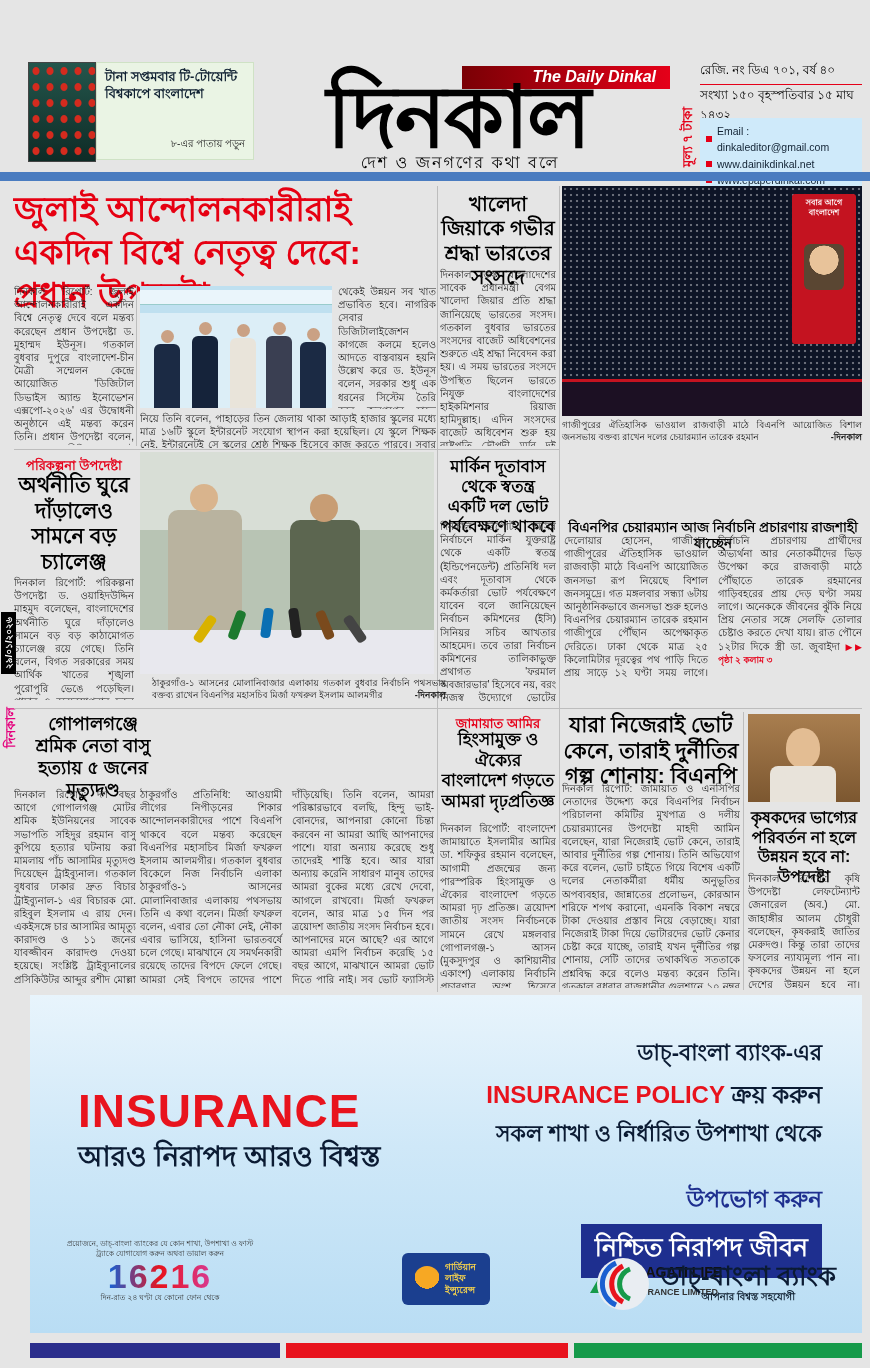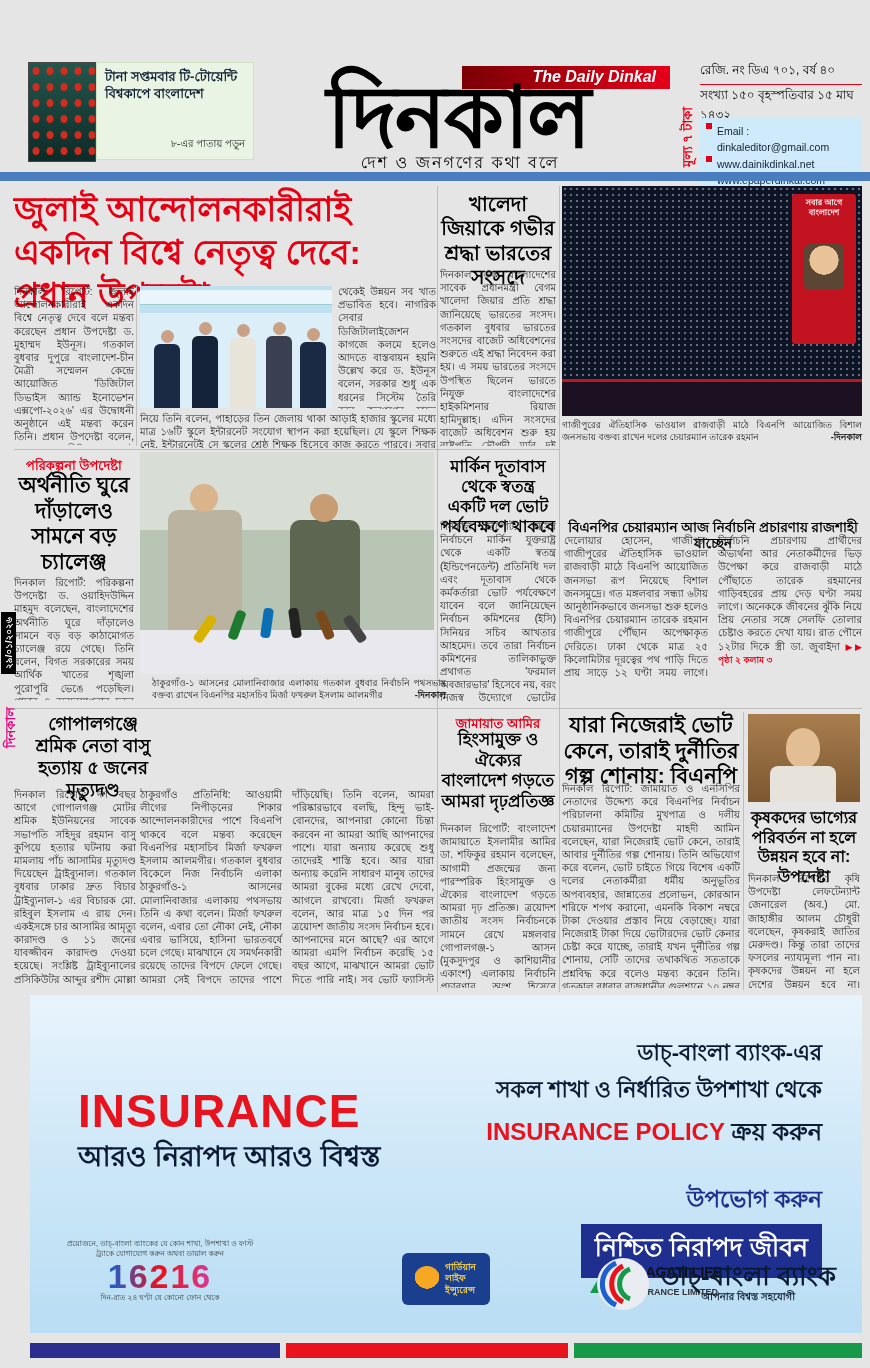--- a/index.html
+++ b/index.html
@@ -23,21 +23,21 @@
              padding:6px 8px;display:flex;flex-direction:column;justify-content:space-between;}
   .promo-title{font-weight:bold;font-size:13px;line-height:1.3;color:#123;}
   .promo-note{font-size:10px;text-align:right;color:#222;}
   .logo-bn{font-size:86px;font-weight:900;letter-spacing:-2px;color:#000;line-height:1;}
   .eng-banner{background:linear-gradient(90deg,#7a0005,#e50019);color:#fff;font-weight:bold;
               font-style:italic;font-size:16px;padding:2px 14px 3px;text-align:right;}
   .tagline{font-size:16px;color:#000;text-align:center;letter-spacing:2px;}
   .price-vert{writing-mode:vertical-rl;transform:rotate(180deg);color:#e50019;font-weight:bold;font-size:13px;}
   .regline{font-size:12px;color:#000;border-bottom:1px solid #e50019;padding:1px 0 3px;}
   .contactbox{background:#cfeafa;padding:5px 6px;}
-  .contactrow{display:flex;align-items:flex-start;font-size:10.5px;color:#043;line-height:1.55;color:#123;}
+  .contactrow{display:flex;align-items:center;font-size:10.5px;color:#043;line-height:1.55;color:#123;}
   .sq{width:6px;height:6px;background:#e50019;margin-right:5px;flex:0 0 auto;}
   .topbar{position:absolute;left:0;width:870px;height:9px;background:#4a7cc0;}
   .lead-hl{color:#e60012;font-weight:900;font-size:34px;line-height:1.26;text-align:left;}
   
   .expo{background:linear-gradient(#bfe0f0 0 22%,#dceef7 22% 100%);}
   .expo .strip{position:absolute;top:4px;left:0;right:0;height:14px;background:#eaf5fb;border-bottom:1px solid #9cc;}
   .fig{position:absolute;bottom:0;width:26px;height:74px;background:#223;border-radius:6px 6px 0 0;}
   .fig::before{content:"";position:absolute;top:-14px;left:7px;width:13px;height:13px;border-radius:50%;background:#caa184;}
   .rally{background:#0d1426;background-image:radial-gradient(rgba(255,255,255,.38) 1px,transparent 1.6px);background-size:6px 6px;}
   .rally .stagefloor{position:absolute;bottom:0;left:0;right:0;height:34px;background:#1c1023;border-top:3px solid #c41320;}
@@ -236,24 +236,24 @@
     
   </div>
 
   <div class="abs ad" style="left:30px;top:995px;width:832px;height:338px;">
     <div class="abs" style="left:48px;top:92px;">
       <div class="ad-ins">INSURANCE</div>
       <div class="ad-l3">আরও নিরাপদ আরও বিশ্বস্ত</div>
     </div>
     <div class="abs ad-r" style="right:40px;top:40px;width:430px;">
       <div style="font-size:22px;">ডাচ্-বাংলা ব্যাংক-এর</div>
-      <div style="font-size:22px;">সকল শাখা ও নির্ধারিত উপশাখা থেকে</div>
       <div style="font-size:24px;margin-top:4px;">
         <span class="ad-policy">INSURANCE POLICY</span><span> ক্রয় করুন</span>
       </div>
+      <div style="font-size:22px;">সকল শাখা ও নির্ধারিত উপশাখা থেকে</div>
       <div class="ad-enjoy" style="margin-top:28px;">উপভোগ করুন</div>
       <div style="margin-top:4px;"><span class="ad-badge">নিশ্চিত নিরাপদ জীবন</span></div>
     </div>
 
     <div class="abs" style="left:30px;bottom:30px;width:200px;">
       <div class="hotline-sm">প্রয়োজনে, ডাচ্-বাংলা ব্যাংকের যে কোন শাখা, উপশাখা ও ফাস্ট ট্র্যাকে যোগাযোগ করুন অথবা ডায়াল করুন</div>
       <div class="hotline-num">16216</div>
       <div class="hotline-sm">দিন-রাত ২৪ ঘণ্টা যে কোনো ফোন থেকে</div>
     </div>
     <div class="abs glogo" style="left:372px;bottom:28px;">

